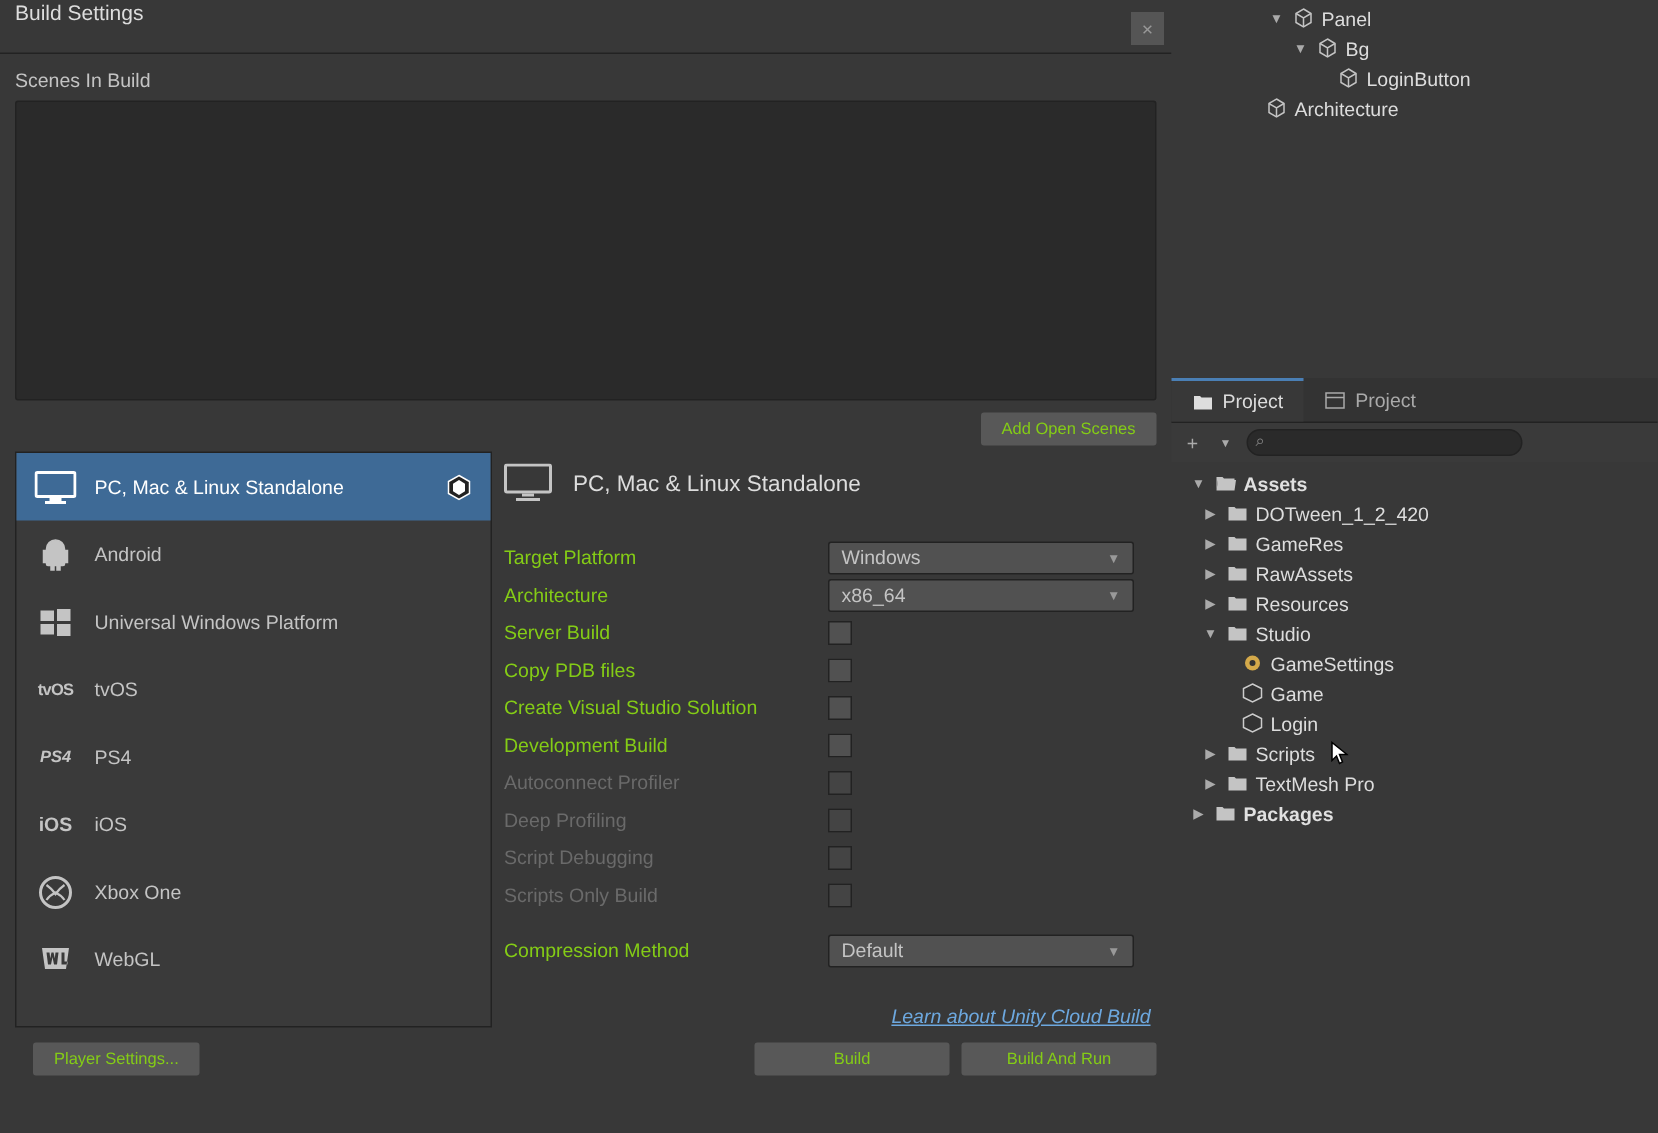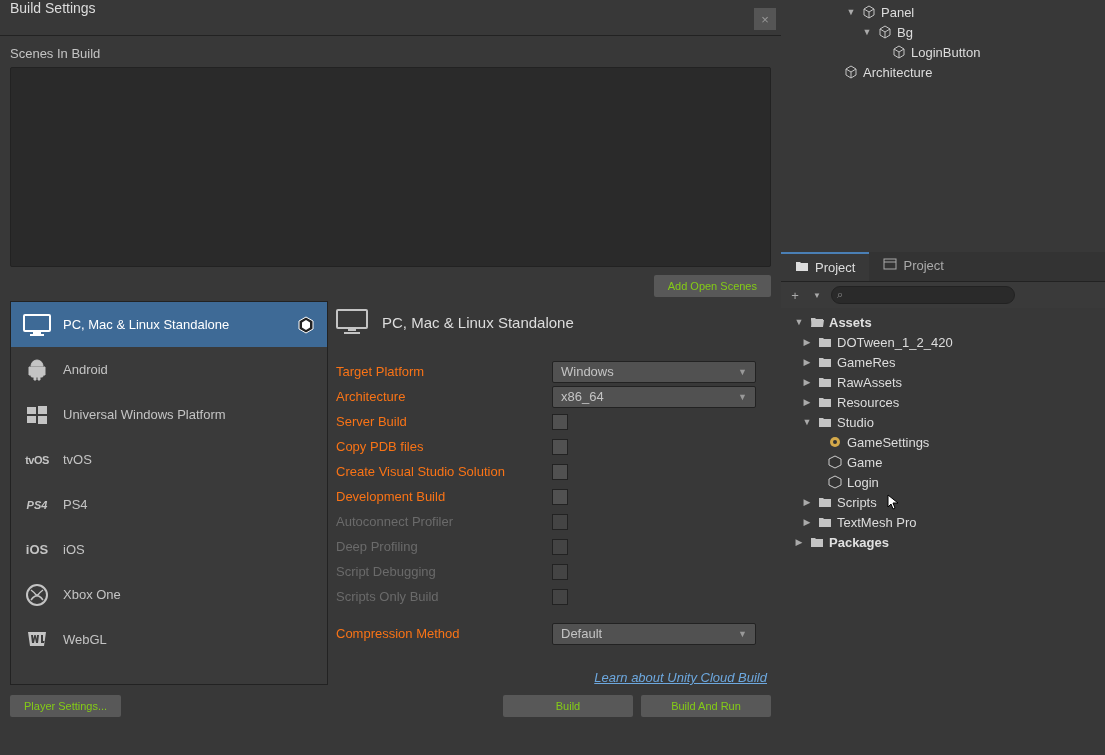--- a/index.html
+++ b/index.html
@@ -22,42 +22,42 @@
 .platform-item.selected { background: #3e6a96; color: #fff; }
 .platform-icon { width: 28px; height: 24px; display: flex; align-items: center; justify-content: center; color: #c4c4c4; }
 .platform-item.selected .platform-icon { color: #fff; }
 .unity-badge { margin-left: auto; width: 18px; height: 18px; }
 
 .platform-detail { flex: 1; padding-top: 8px; }
 .detail-header { display: flex; align-items: center; gap: 14px; margin-bottom: 24px; }
 .detail-title { font-size: 15px; color: #ddd; }
 .settings-grid { }
 .setting-row { display: flex; align-items: center; height: 25px; }
-.setting-label { width: 216px; color: #f97316; }
+.setting-label { width: 216px; color: #84cc16; }
 .setting-label.disabled { color: #6a6a6a; }
 .dropdown { flex: 1; max-width: 204px; background: #515151; border: 1px solid #222; padding: 2px 8px; display: flex; align-items: center; justify-content: space-between; cursor: pointer; border-radius: 2px; height: 22px; }
 .dropdown .arrow { font-size: 9px; color: #999; }
 .checkbox { width: 16px; height: 16px; background: #515151; border: 1px solid #222; cursor: pointer; }
 .checkbox.disabled { background: #444; cursor: default; }
 .link { color: #6da8df; text-decoration: underline; cursor: pointer; font-size: 13px; }
 .detail-footer-link { text-align: right; margin-top: 24px; padding-right: 4px; font-style: italic; }
 
-.bottom-bar { display: flex; align-items: center; padding: 10px 10px 0 10px; gap: 8px; }
+.bottom-bar { display: flex; align-items: center; padding: 10px 10px 0 22px; gap: 8px; }
 .bottom-bar .spacer { flex: 1; }
 
 .side-panel { position: absolute; left: 781px; top: 0; width: 324px; height: 755px; background: #383838; }
 .hierarchy { padding: 2px 0; }
 .tree-row { display: flex; align-items: center; height: 20px; cursor: pointer; gap: 4px; }
 .tree-indent { display: inline-block; }
 .tree-toggle { width: 12px; display: inline-flex; justify-content: center; color: #aaa; font-size: 9px; cursor: pointer; }
 .tree-icon { width: 16px; height: 16px; display: inline-flex; align-items: center; justify-content: center; color: #c4c4c4; }
 .tree-label { color: #ddd; }
 
 .tabs { display: flex; border-bottom: 1px solid #222; margin-top: 8px; background: #333; }
-.tab { padding: 6px 14px; display: flex; gap: 6px; cursor: pointer; color: #aaa; }
+.tab { padding: 6px 14px; display: flex; align-items: center; gap: 6px; cursor: pointer; color: #aaa; }
 .tab.active { background: #383838; color: #ddd; border-top: 2px solid #4a7fb5; }
 
 .search-bar { display: flex; align-items: center; padding: 4px 6px; gap: 6px; background: #3a3a3a; }
 .search-input { flex: 1; background: #2a2a2a; border: 1px solid #222; color: #ccc; padding: 2px 20px; border-radius: 10px; height: 18px; font-size: 11px; }
 .search-wrap { position: relative; flex:1; }
 .search-icon-small { position: absolute; left: 6px; top: 2px; color: #888; font-size: 11px; }
 .mini-btn { width: 16px; height: 16px; display:flex; align-items:center; justify-content:center; color:#aaa; cursor:pointer; }
 
 .project-tree { padding: 4px 0; }
 .proj-row { display: flex; align-items: center; height: 20px; cursor: pointer; gap: 4px; padding-left: 4px; }

